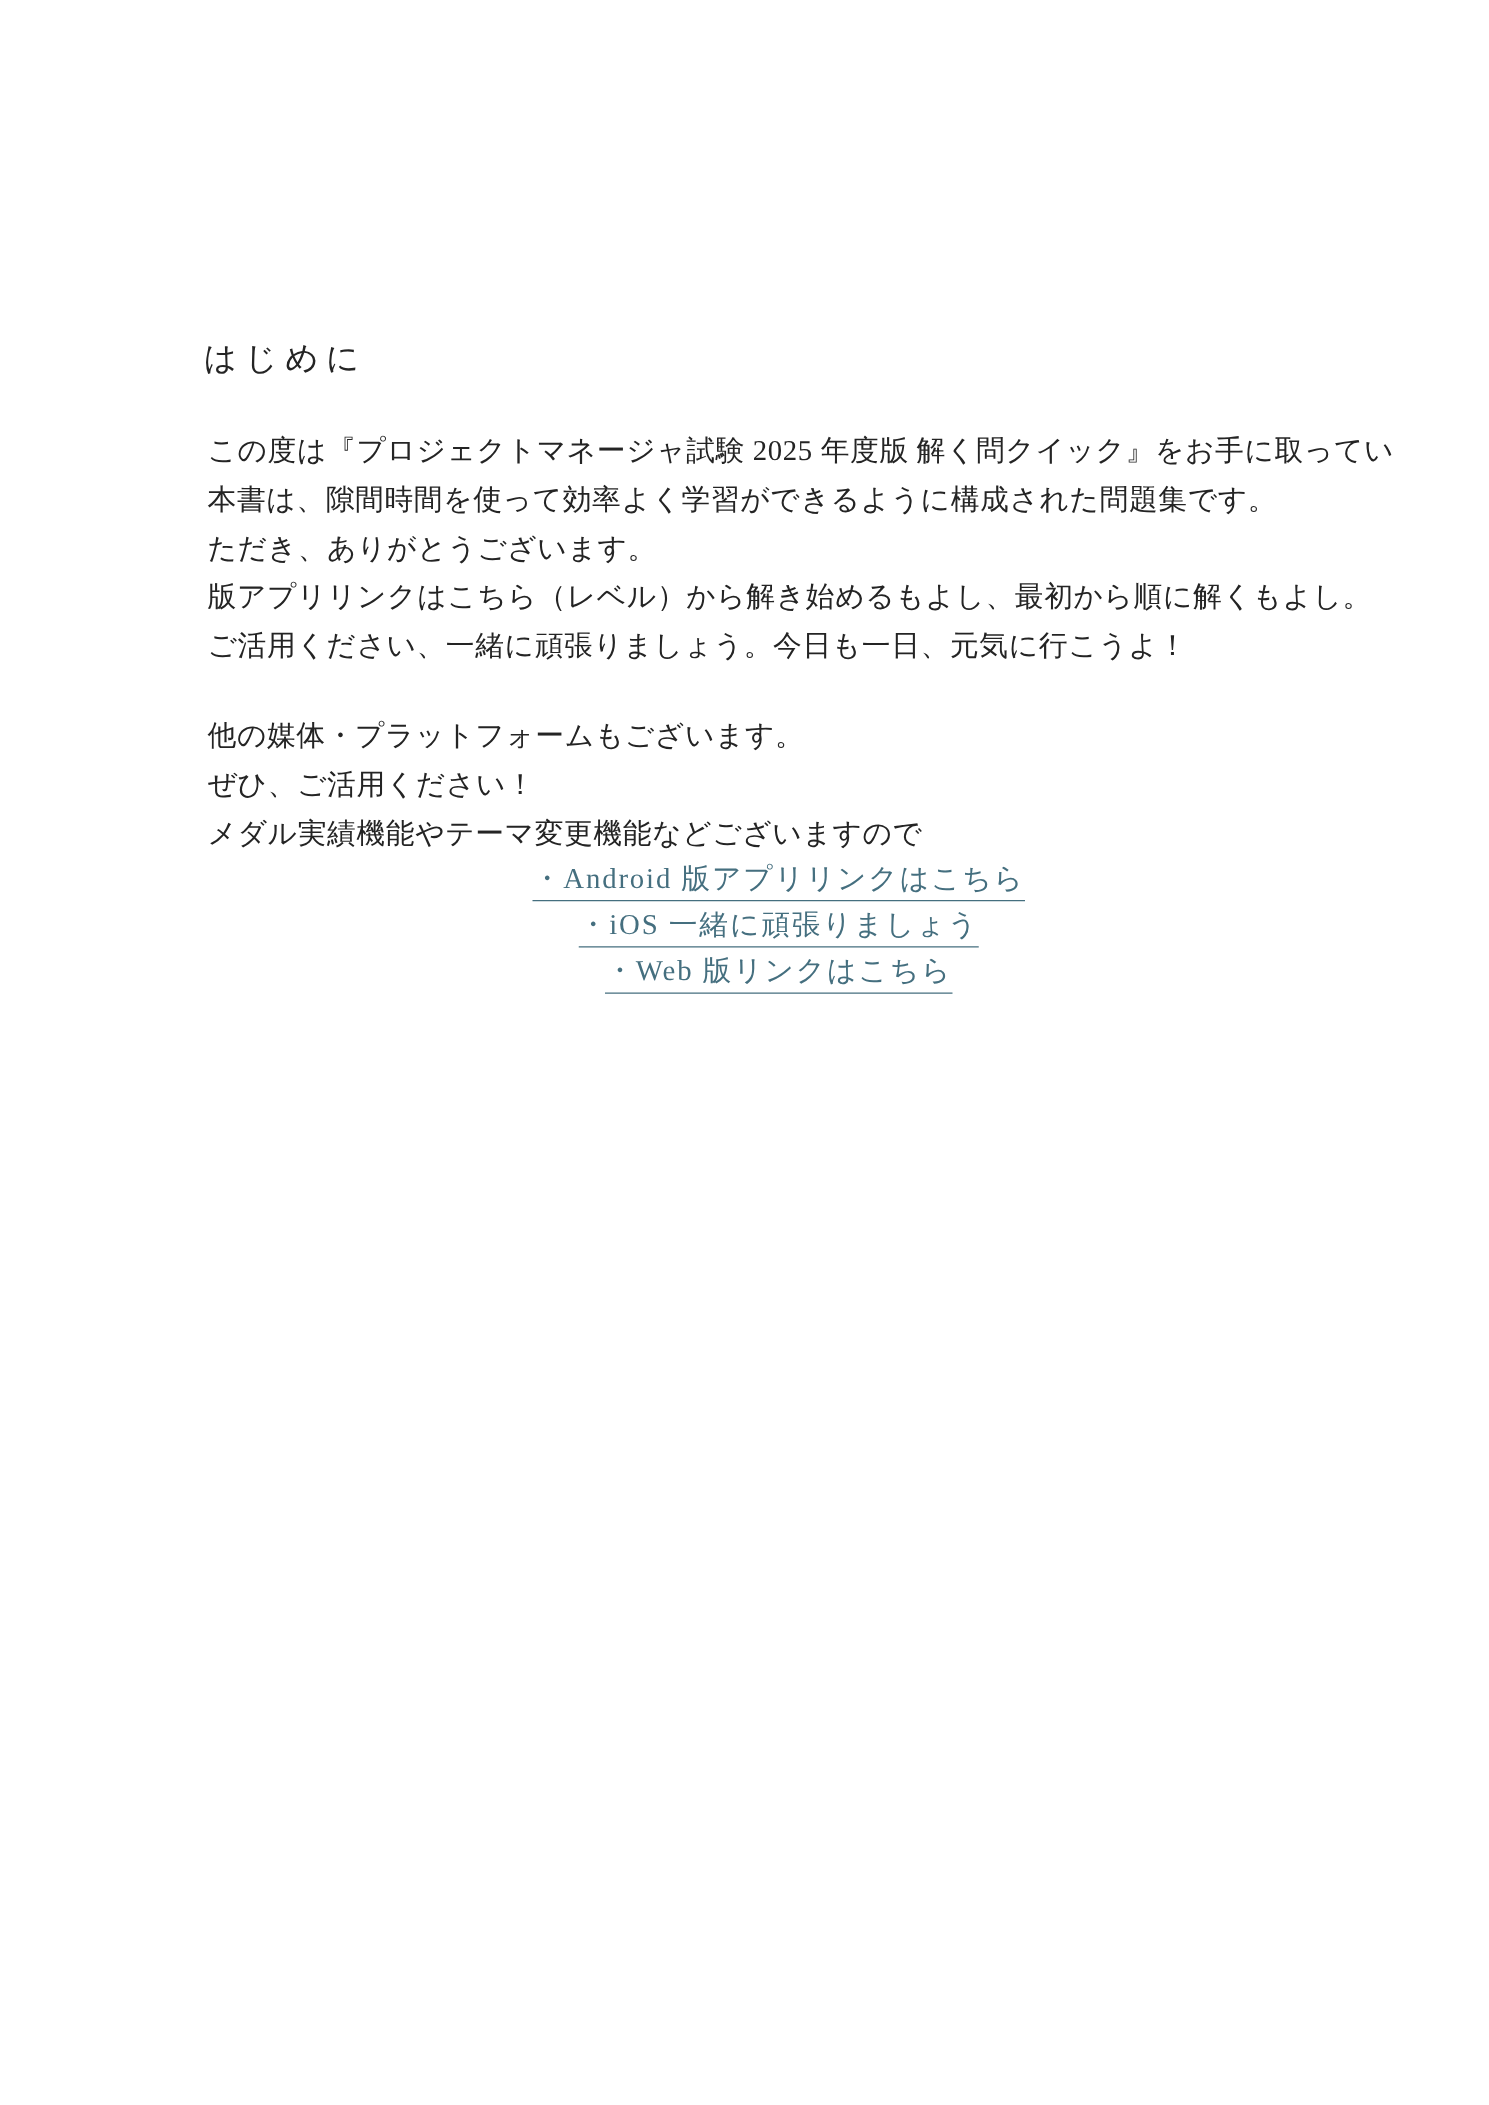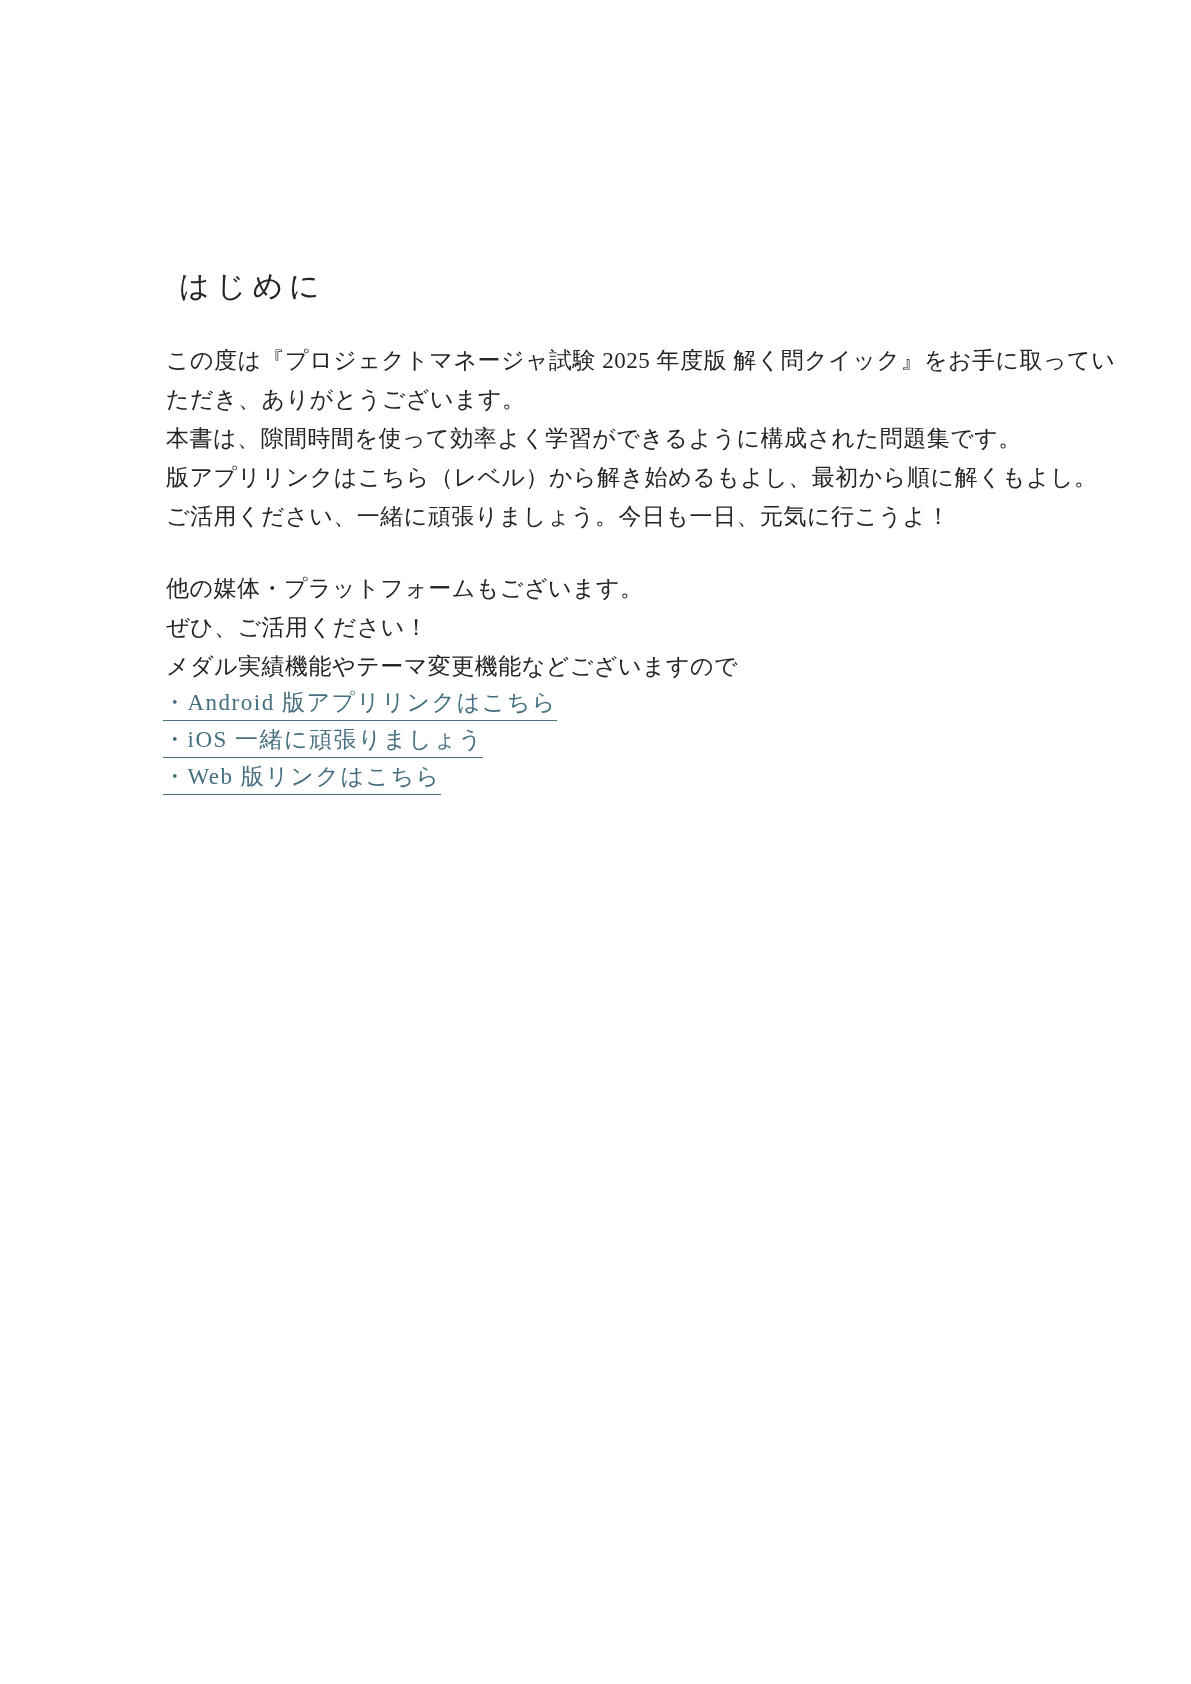--- a/index.html
+++ b/index.html
@@ -20,43 +20,44 @@
     background: var(--bg);
     overflow: hidden;
   }
   .content {
     position: absolute;
     left: 163px;
     top: 262px;
     width: 920px;
   }
   .doc-title {
-    margin: 0 0 33px 16px;
+    margin: 0 0 33px 0;
     font-family: "Liberation Sans", "DejaVu Sans", sans-serif;
     font-weight: 300;
-    font-size: 30px;
+    font-size: 26px;
     line-height: 48px;
     letter-spacing: 6px;
     color: var(--text);
   }
   .body-line {
     margin: 3px;
     font-family: "Liberation Serif", "DejaVu Serif", serif;
     font-weight: 400;
     font-size: 23px;
     line-height: 36px;
     letter-spacing: 0.5px;
     color: var(--text);
     white-space: nowrap;
   }
   .para-platform {
     margin-top: 36px;
   }
   .links-block {
     margin-top: 4px;
+    text-align: center;
   }
   .link-row {
     height: 37px;
   }
   .doc-link {
     display: inline-block;
     font-family: "Liberation Serif", "DejaVu Serif", serif;
     font-size: 23px;
     line-height: 28px;
     letter-spacing: 1.5px;
@@ -70,22 +71,22 @@
 </head>
 <body>
 
 <div class="page">
   <div class="content">
 
     <h1 class="doc-title">はじめに</h1>
 
     <div class="para-intro">
       <p class="body-line">この度は『プロジェクトマネージャ試験 2025 年度版 解く問クイック』をお手に取ってい</p>
+      <p class="body-line">本書は、隙間時間を使って効率よく学習ができるように構成された問題集です。</p>
       <p class="body-line">ただき、ありがとうございます。</p>
-      <p class="body-line">本書は、隙間時間を使って効率よく学習ができるように構成された問題集です。</p>
       <p class="body-line">版アプリリンクはこちら（レベル）から解き始めるもよし、最初から順に解くもよし。</p>
       <p class="body-line">ご活用ください、一緒に頑張りましょう。今日も一日、元気に行こうよ！</p>
     </div>
 
     <div class="para-platform">
       <p class="body-line">他の媒体・プラットフォームもございます。</p>
       <p class="body-line">ぜひ、ご活用ください！</p>
       <p class="body-line">メダル実績機能やテーマ変更機能などございますので</p>
     </div>
 

